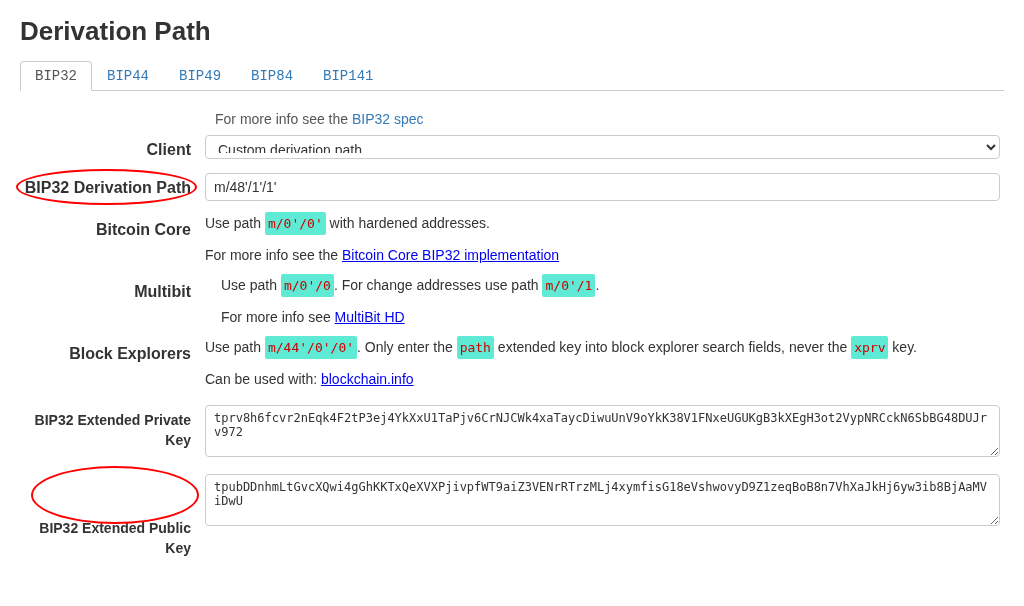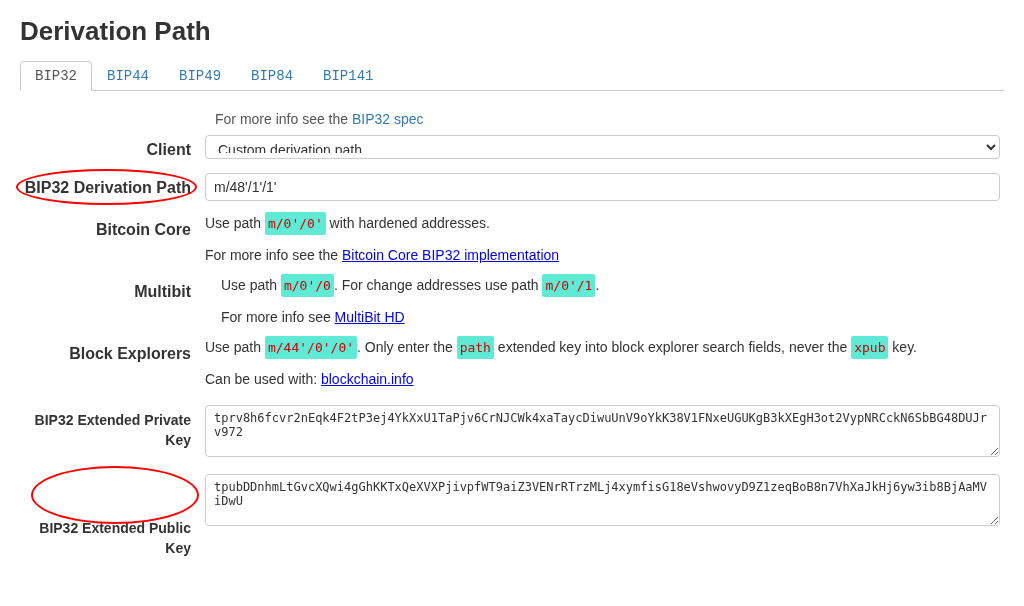--- a/index.html
+++ b/index.html
@@ -192,21 +192,21 @@
       <p>
         <span>For more info see </span><a href="#">MultiBit HD</a>
       </p>
     </div>
   </div>
 
   <div class="form-row" style="margin-top:12px;">
     <div class="form-label">Block Explorers</div>
     <div class="form-control-wrap">
       <p>
-        <span>Use path </span><code class="red">m/44'/0'/0'</code><span>. Only enter the </span><code class="red">path</code><span> extended key into block explorer search fields, never the </span><code class="red">xpub</code><span> key.</span>
+        <span>Use path </span><code class="red">m/44'/0'/0'</code><span>. Only enter the </span><code class="red">path</code><span> extended key into block explorer search fields, never the </span><code class="red">xprv</code><span> key.</span>
       </p>
       <br>
       <p>
         <span>Can be used with: </span><a href="#">blockchain.info</a>
       </p>
     </div>
   </div>
 
   <div class="extended-row" style="margin-top:18px;">
     <div class="extended-label" style="white-space:pre-line;">BIP32 Extended Private

